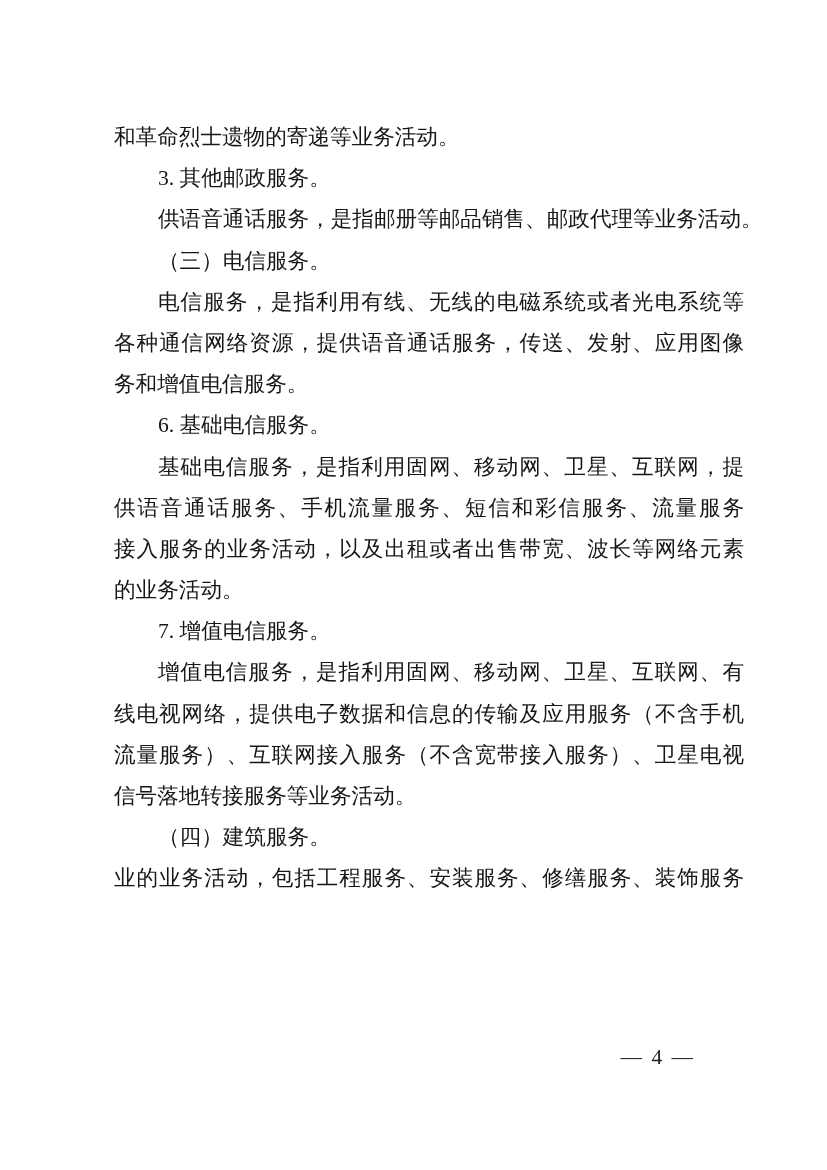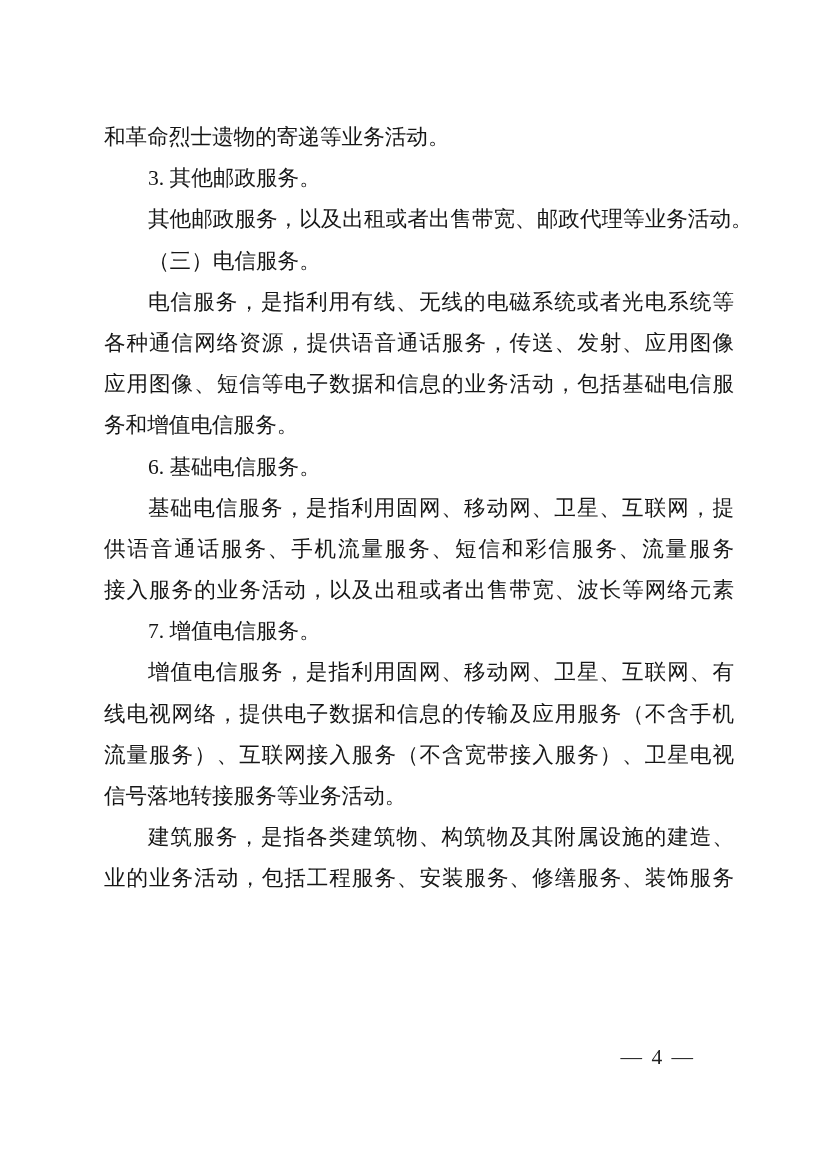--- a/index.html
+++ b/index.html
@@ -11,21 +11,21 @@
     position: relative;
     width: 827px;
     height: 1170px;
     background: #ffffff;
     overflow: hidden;
     font-family: "Liberation Serif", "DejaVu Serif", serif;
     color: #161616;
   }
   .content {
     position: absolute;
-    left: 104px;
+    left: 114px;
     top: 117px;
     width: 630px;
   }
   .line {
     height: 41.2px;
     line-height: 41.2px;
     font-size: 21.6px;
     white-space: nowrap;
     text-align: left;
   }
@@ -48,32 +48,32 @@
     letter-spacing: 2px;
   }
 </style>
 </head>
 <body>
 
 <div class="page">
   <div class="content">
       <div class="line">和革命烈士遗物的寄递等业务活动。</div>
       <div class="line indent">3. 其他邮政服务。</div>
-      <div class="line indent">其他邮政服务，以及出租或者出售带宽、邮政代理等业务活动。</div>
+      <div class="line indent">供语音通话服务，是指邮册等邮品销售、邮政代理等业务活动。</div>
       <div class="line indent">（三）电信服务。</div>
       <div class="line indent justify">电信服务，是指利用有线、无线的电磁系统或者光电系统等</div>
       <div class="line justify">各种通信网络资源，提供语音通话服务，传送、发射、应用图像</div>
-      <div class="line justify">应用图像、短信等电子数据和信息的业务活动，包括基础电信服</div>
       <div class="line">务和增值电信服务。</div>
       <div class="line indent">6. 基础电信服务。</div>
       <div class="line indent justify">基础电信服务，是指利用固网、移动网、卫星、互联网，提</div>
       <div class="line justify">供语音通话服务、手机流量服务、短信和彩信服务、流量服务</div>
       <div class="line justify">接入服务的业务活动，以及出租或者出售带宽、波长等网络元素</div>
+      <div class="line">的业务活动。</div>
       <div class="line indent">7. 增值电信服务。</div>
       <div class="line indent justify">增值电信服务，是指利用固网、移动网、卫星、互联网、有</div>
       <div class="line justify">线电视网络，提供电子数据和信息的传输及应用服务（不含手机</div>
       <div class="line justify">流量服务）、互联网接入服务（不含宽带接入服务）、卫星电视</div>
       <div class="line">信号落地转接服务等业务活动。</div>
-      <div class="line indent justify">建筑服务，是指各类建筑物、构筑物及其附属设施的建造、</div>
+      <div class="line indent">（四）建筑服务。</div>
       <div class="line justify">业的业务活动，包括工程服务、安装服务、修缮服务、装饰服务</div>
     </div>
   <div class="page-footer">— 4 —</div>
 </div>
 
 </body></html>

